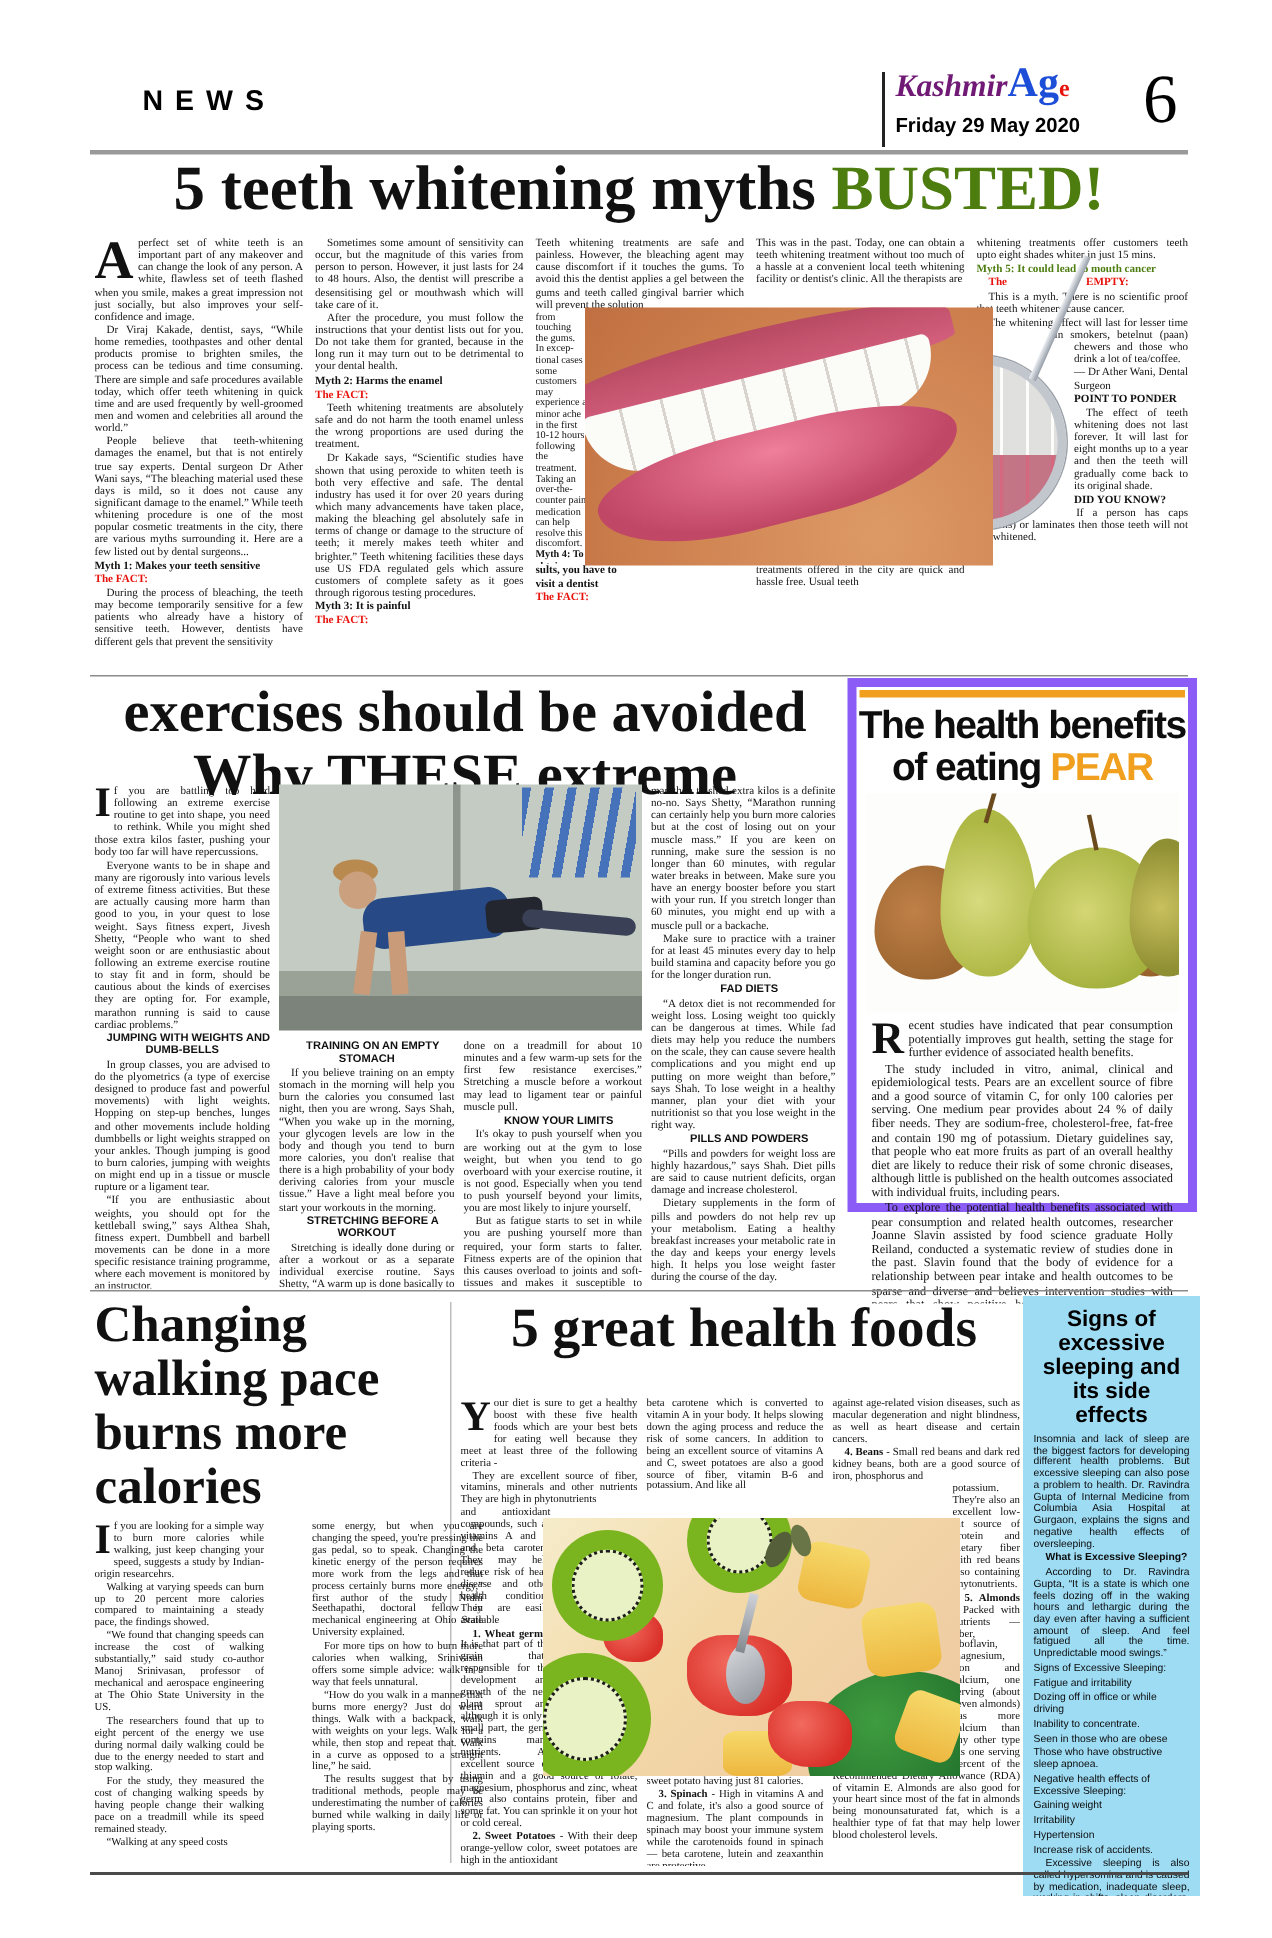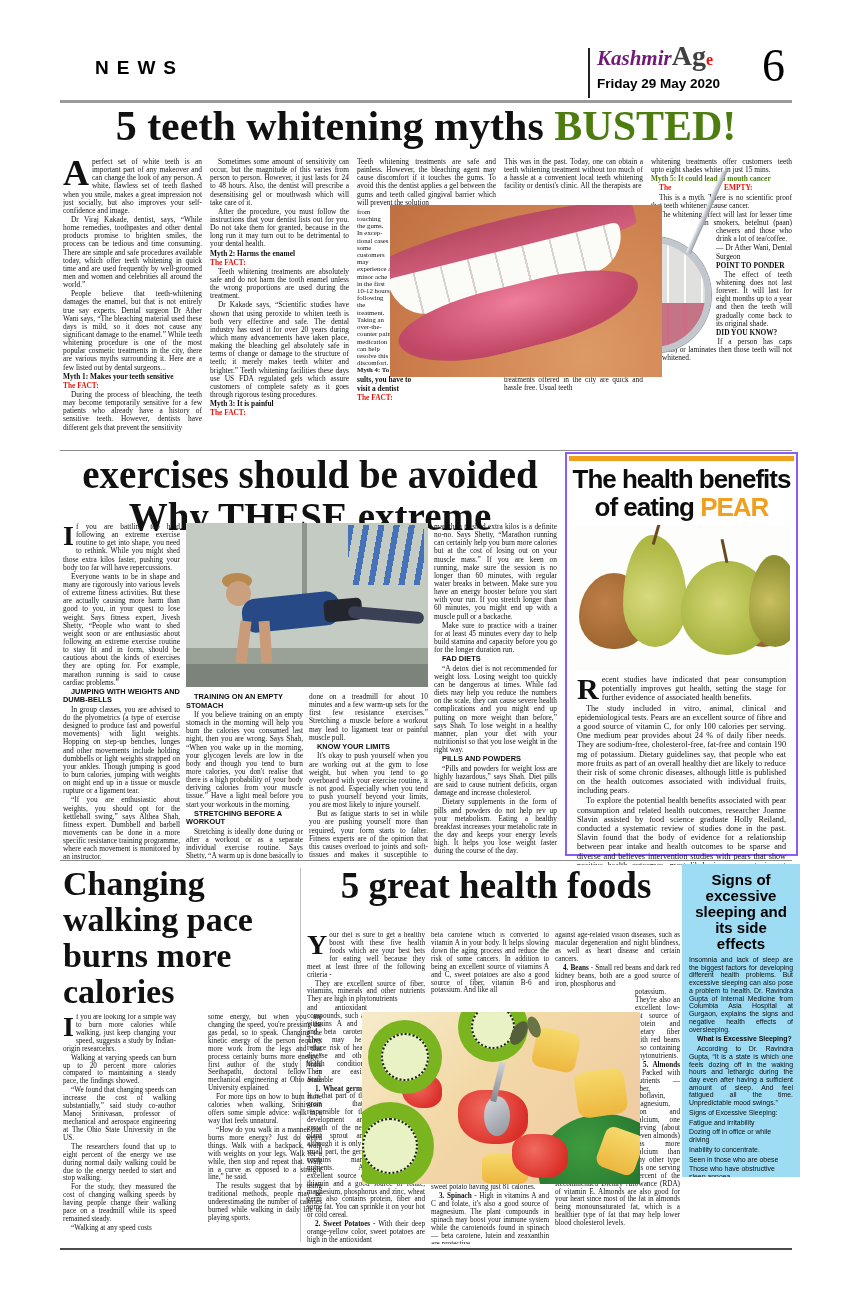--- a/index.html
+++ b/index.html
@@ -5,21 +5,21 @@
   html,body{margin:0;padding:0;background:#ffffff;}
   .page{position:relative;width:848px;height:1292px;background:#fff;overflow:hidden;
         font-family:"Liberation Serif", serif;color:#111;}
   .abs{position:absolute;}
 
   
   .news-label{left:95px;top:57px;font:bold 19px/22px "Liberation Sans",sans-serif;letter-spacing:8px;color:#000;}
   .brand-bar{left:588px;top:48px;width:2px;height:50px;background:#222;}
   .brand{left:597px;top:44px;width:200px;}
   .brand-black{font:bold italic 21px/24px "Liberation Serif",serif;color:#701a75;}
-  .brand-red-big{font:bold 28px/24px "Liberation Serif",serif;color:#404040;}
+  .brand-red-big{font:bold 28px/24px "Liberation Serif",serif;color:#1d4ed8;}
   .brand-red-small{font:bold 16px/24px "Liberation Serif",serif;color:#e8130c;}
   .brand-date{font:bold 13.5px/17px "Liberation Sans",sans-serif;color:#000;margin-top:3px;}
   .page-num{left:762px;top:40px;font:400 46px/52px "Liberation Serif",serif;color:#000;}
   .rule-header{left:60px;top:100px;width:732px;height:3px;background:#9a9a9a;}
   .divider{background:#8c8c8c;height:1px;}
   #div1{left:60px;top:450px;width:732px;}
   #div2{left:60px;top:860px;width:732px;}
   #vrule-bottom{left:300px;top:868px;width:1px;height:374px;background:#bdbdbd;}
   #bottom-rule{left:60px;top:1248px;width:732px;height:2px;background:#4a4a4a;}
 
@@ -34,21 +34,21 @@
   .headline-foods{left:305px;top:864px;width:382px;text-align:center;
     font:bold 37px/44px "Liberation Serif",serif;white-space:nowrap;}
 
   
   .col{overflow:hidden;text-align:justify;font:7.4px/1.1 "Liberation Serif",serif;}
   .col p{margin:0 0 1px 0;text-indent:8px;}
   .col p.ni{text-indent:0;}
   .myth{font-weight:bold;text-indent:0 !important;}
   .fact{color:#e8130c;font-weight:bold;text-indent:0 !important;}
   .fact-spread{display:flex;justify-content:space-between;width:72%;color:#e8130c;font-weight:bold;}
-  .sub{font:bold 7.4px/1.15 "Liberation Sans",sans-serif;text-align:left;margin:2px 0 1px 0;}
+  .sub{font:bold 7.4px/1.15 "Liberation Sans",sans-serif;text-align:center;margin:2px 0 1px 0;}
   .dc{float:left;font:bold 28px/25px "Liberation Serif",serif;margin:0 2px 0 0;}
   .dc-big{float:left;font:bold 36px/31px "Liberation Serif",serif;margin:0 3px 0 0;}
   .bold-lead{font-weight:bold;}
 
   
   #t-col1{left:63px;top:158px;width:139px;height:292px;}
   #t-col2{left:210px;top:158px;width:139px;height:292px;}
   #t-col3{left:357px;top:158px;width:139px;height:292px;}
   #t-col4{left:504px;top:158px;width:139px;height:292px;}
   #t-col5{left:651px;top:158px;width:141px;height:292px;}
@@ -94,21 +94,21 @@
   .pipe{position:absolute;left:116px;top:0;width:5px;height:72px;background:#8d958c;}
   .hair{position:absolute;left:36px;top:50px;width:30px;height:16px;border-radius:50%;background:#b98a4f;}
   .head{position:absolute;left:40px;top:58px;width:25px;height:25px;border-radius:50%;background:#caa07e;}
   .torso{position:absolute;left:56px;top:72px;width:98px;height:34px;background:#274a86;border-radius:14px;transform:rotate(-6deg);}
   .arm{position:absolute;left:52px;top:98px;width:11px;height:42px;background:#c99b78;transform:rotate(7deg);}
   .arm2{position:absolute;left:74px;top:98px;width:11px;height:42px;background:#c99b78;transform:rotate(-4deg);}
   .shorts{position:absolute;left:138px;top:76px;width:38px;height:22px;background:#23262e;border-radius:5px;transform:rotate(-5deg);}
   .legs{position:absolute;left:162px;top:86px;width:76px;height:12px;background:#3a4055;border-radius:6px;transform:rotate(5deg);}
 
   
-  .pear-box{left:565px;top:452px;width:233px;height:404px;border:2px solid #8b5cf6;background:#fff;box-sizing:border-box;}
+  .pear-box{left:565px;top:452px;width:233px;height:356px;border:6px solid #8b5cf6;background:#fff;box-sizing:border-box;}
   .pear-topbar{height:5px;background:#f0a01e;margin:2px 2px 4px 2px;}
   .pear-title{text-align:center;font:bold 26px/28px "Liberation Sans",sans-serif;letter-spacing:-1px;color:#0d0d0d;}
   .pear-orange{color:#f0a01e;}
   .photo-pears{position:relative;height:146px;margin:4px 6px 2px 6px;background:#fdfdfb;overflow:hidden;}
   .pearA{position:absolute;left:6px;top:48px;width:70px;height:76px;border-radius:50% 50% 48% 48%/58% 58% 42% 42%;
     background:radial-gradient(circle at 38% 40%,#c08048,#9d6630 72%);}
   .pearB{position:absolute;left:50px;top:10px;width:64px;height:112px;border-radius:46% 54% 50% 50%/62% 62% 38% 38%;
     background:radial-gradient(circle at 40% 55%,#d8da7e,#aeb844 72%);}
   .pearC{position:absolute;left:108px;top:36px;width:92px;height:94px;border-radius:50%/56% 56% 46% 46%;
     background:radial-gradient(circle at 42% 45%,#d4d674,#a3b03c 74%);}
@@ -159,21 +159,21 @@
   .spoon{position:absolute;left:122px;top:84px;width:26px;height:40px;border-radius:50%;
     background:linear-gradient(145deg,#d8dade,#8f939b);}
   .spoon::after{content:"";position:absolute;left:11px;top:-34px;width:6px;height:40px;
     background:linear-gradient(#cfd3d9,#84898f);transform:rotate(14deg);}
   .sprig{position:absolute;left:150px;top:8px;width:14px;height:26px;border-radius:50%;
     background:#55603a;transform:rotate(30deg);}
   .sprig2{position:absolute;left:166px;top:4px;width:12px;height:22px;border-radius:50%;
     background:#6a7547;transform:rotate(-20deg);}
 
   
-  .sleep-box{left:682px;top:864px;width:118px;height:313px;background:#9edcf4;box-sizing:border-box;
+  .sleep-box{left:682px;top:864px;width:118px;height:400px;background:#9edcf4;box-sizing:border-box;
     padding:8px 7px;overflow:hidden;font-family:"Liberation Sans",sans-serif;}
   .sleep-title{text-align:center;font:bold 15px/16px "Liberation Sans",sans-serif;color:#000;margin-bottom:4px;}
   .sleep-body{font:6.9px/1.12 "Liberation Sans",sans-serif;text-align:justify;color:#0a0a0a;}
   .sleep-body p{margin:0 0 2px 0;}
   .sleep-body .line{text-align:left;}
   .sleep-body .indent{text-indent:8px;}
 </style>
 </head>
 <body>
 

